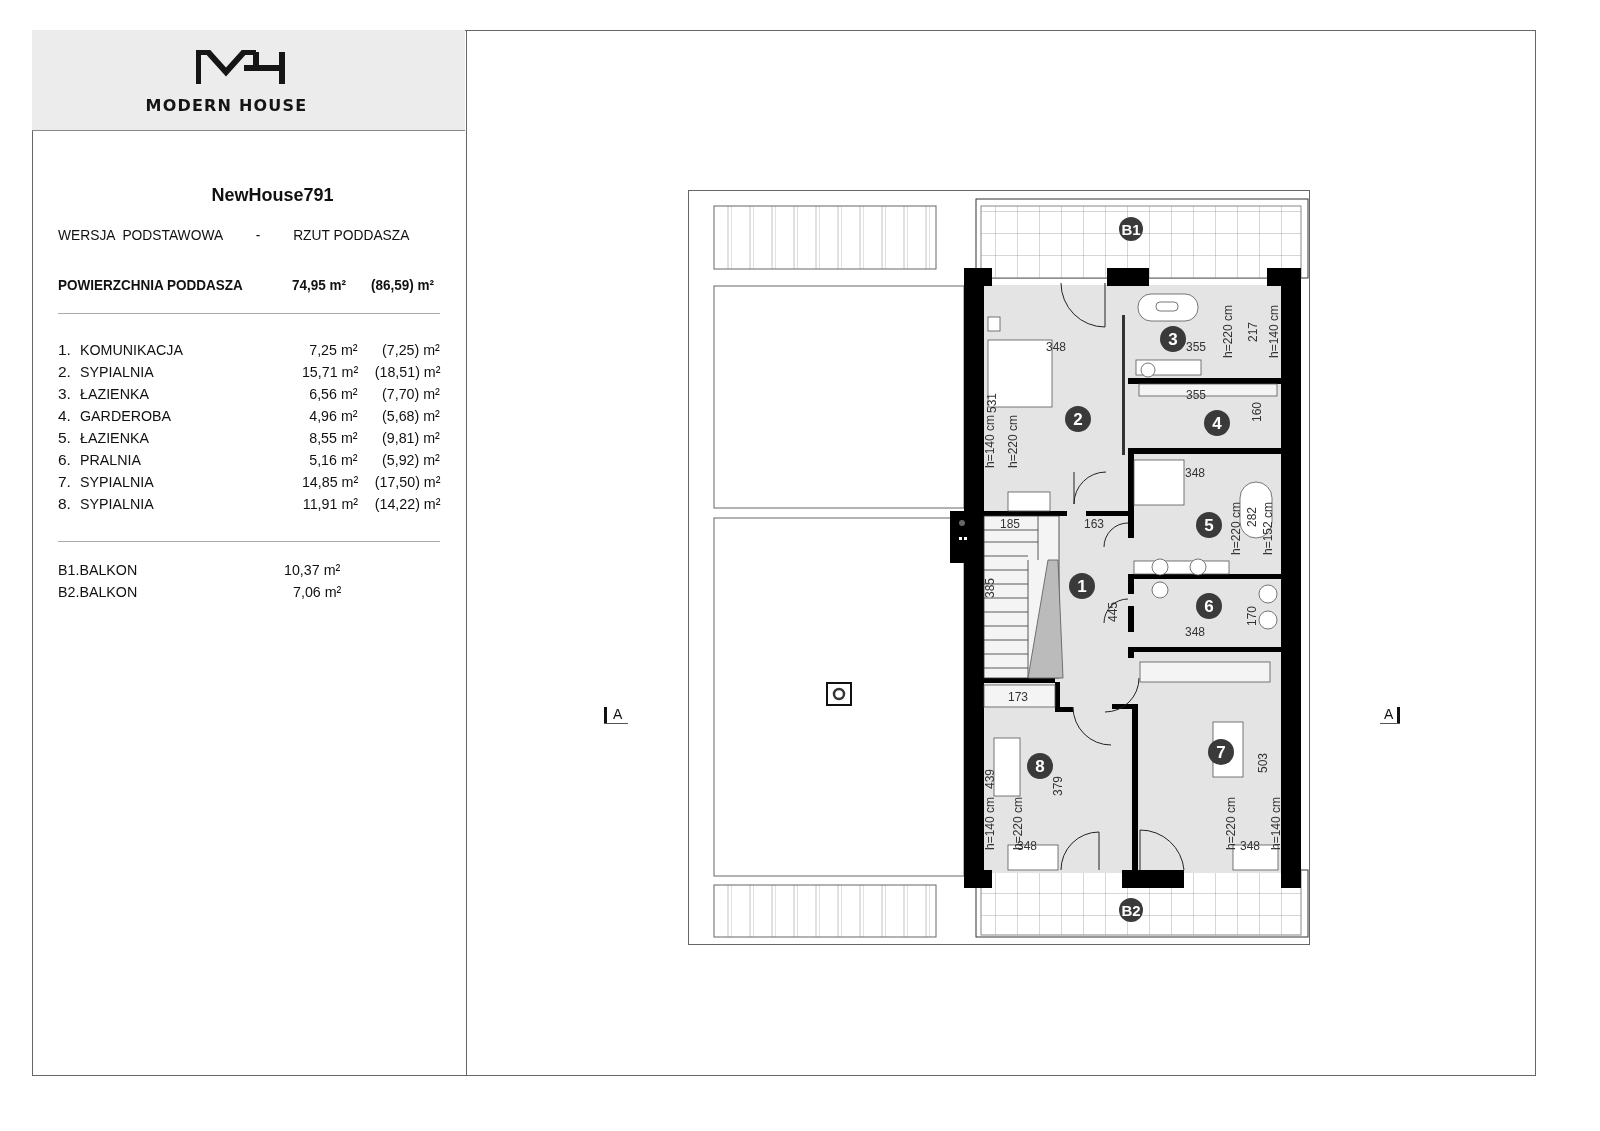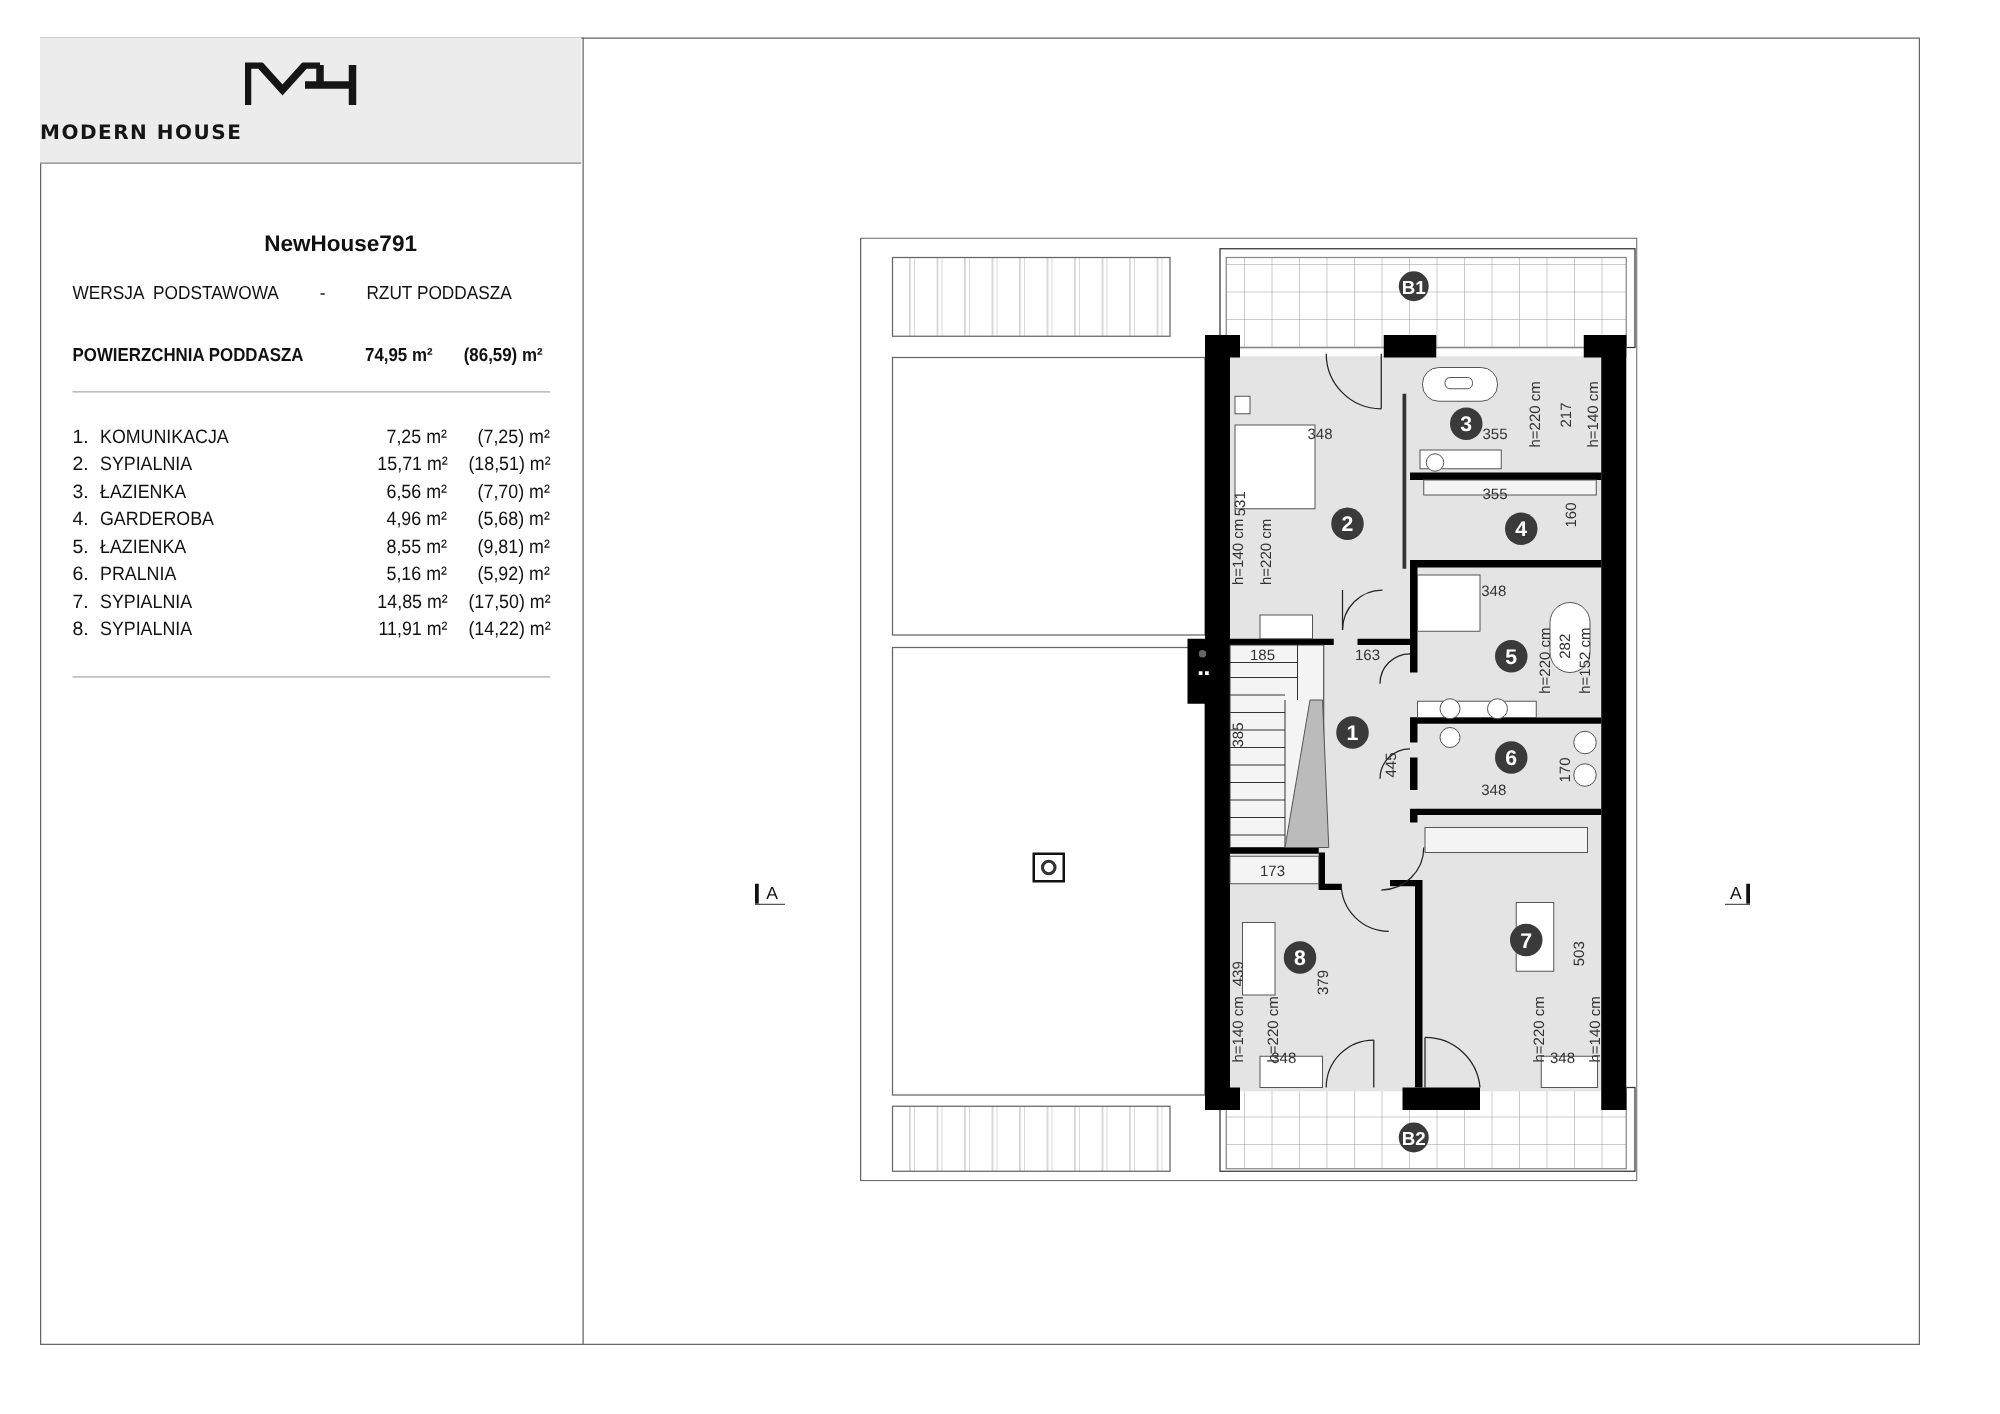--- a/index.html
+++ b/index.html
@@ -1,21 +1,21 @@
 <!DOCTYPE html>
 <html><head>
 <meta charset="utf-8">
 <style>
   html,body{margin:0;padding:0;background:#fff;}
   body{width:1600px;height:1131px;position:relative;overflow:hidden;font-family:"Liberation Sans",sans-serif;color:#111;}
   .frame{position:absolute;left:32px;top:30px;width:1504px;height:1046px;border:1.5px solid #666;box-sizing:border-box;}
   .sidebar{position:absolute;left:32px;top:30px;width:435px;height:1046px;border-right:1.5px solid #666;box-sizing:border-box;}
   .logo-box{position:absolute;left:0;top:0;width:433px;height:101px;background:#ececec;border-bottom:1.5px solid #888;box-sizing:border-box;}
   .logo-mark{position:absolute;left:164px;top:20px;width:92px;height:36px;}
-  .logo-text{position:absolute;left:0;width:389px;top:66px;font-family:"DejaVu Sans",sans-serif;font-weight:bold;font-size:16px;letter-spacing:1.2px;color:#151515;}
+  .logo-text{position:absolute;left:0;width:389px;top:66px;text-align:center;font-family:"DejaVu Sans",sans-serif;font-weight:bold;font-size:16px;letter-spacing:1.2px;color:#151515;}
   .proj-title{position:absolute;left:0;width:433px;top:155px;text-align:center;font-weight:bold;font-size:18px;padding-left:24px;}
   .subtitle-row{position:absolute;left:26px;top:196px;width:382px;font-size:15px;display:flex;justify-content:space-between;transform:scaleX(.92);transform-origin:left;}
   .subtitle-row span{white-space:pre;}
   .area-row{position:absolute;left:26px;top:246px;width:382px;font-weight:bold;font-size:15px;}
   .area-row .lbl{position:absolute;left:0;transform:scaleX(.9);transform-origin:left;white-space:nowrap;}
   .area-row .v1{position:absolute;left:234px;transform:scaleX(.9);transform-origin:left;white-space:nowrap;}
   .area-row .v2{position:absolute;left:313px;transform:scaleX(.9);transform-origin:left;white-space:nowrap;}
   .hr{position:absolute;left:26px;width:382px;height:1px;background:#aaa;}
   .rooms{position:absolute;left:26px;top:311px;width:382px;}
   .room-row{position:relative;height:22px;font-size:15.5px;}
@@ -102,20 +102,30 @@
       </div>
     <div class="room-row">
         <span class="num">8.</span>
         <span class="name">SYPIALNIA</span>
         <span class="v1">11,91 m²</span>
         <span class="v2">(14,22) m²</span>
       </div>
   </div>
   <div class="hr" style="top:511px"></div>
 
+  <div class="balc">
+    <div class="room-row">
+        <span class="name">B1.BALKON</span>
+        <span class="v2" style="right:auto;left:226px;transform-origin:left">10,37 m²</span>
+      </div>
+    <div class="room-row">
+        <span class="name">B2.BALKON</span>
+        <span class="v2" style="right:auto;left:235px;transform-origin:left">7,06 m²</span>
+      </div>
+  </div>
 </div>
 
 <div class="section-mark" style="left:604px;top:706px;">
   <div class="bar" style="left:0"></div>
   <span style="position:absolute;left:9px;top:0">A</span>
   <div style="position:absolute;left:0;top:17px;width:24px;height:1px;background:#555"></div>
 </div>
 <div class="section-mark" style="left:1380px;top:706px;">
   <span style="position:absolute;left:4px;top:0">A</span>
   <div class="bar" style="left:17px"></div>

